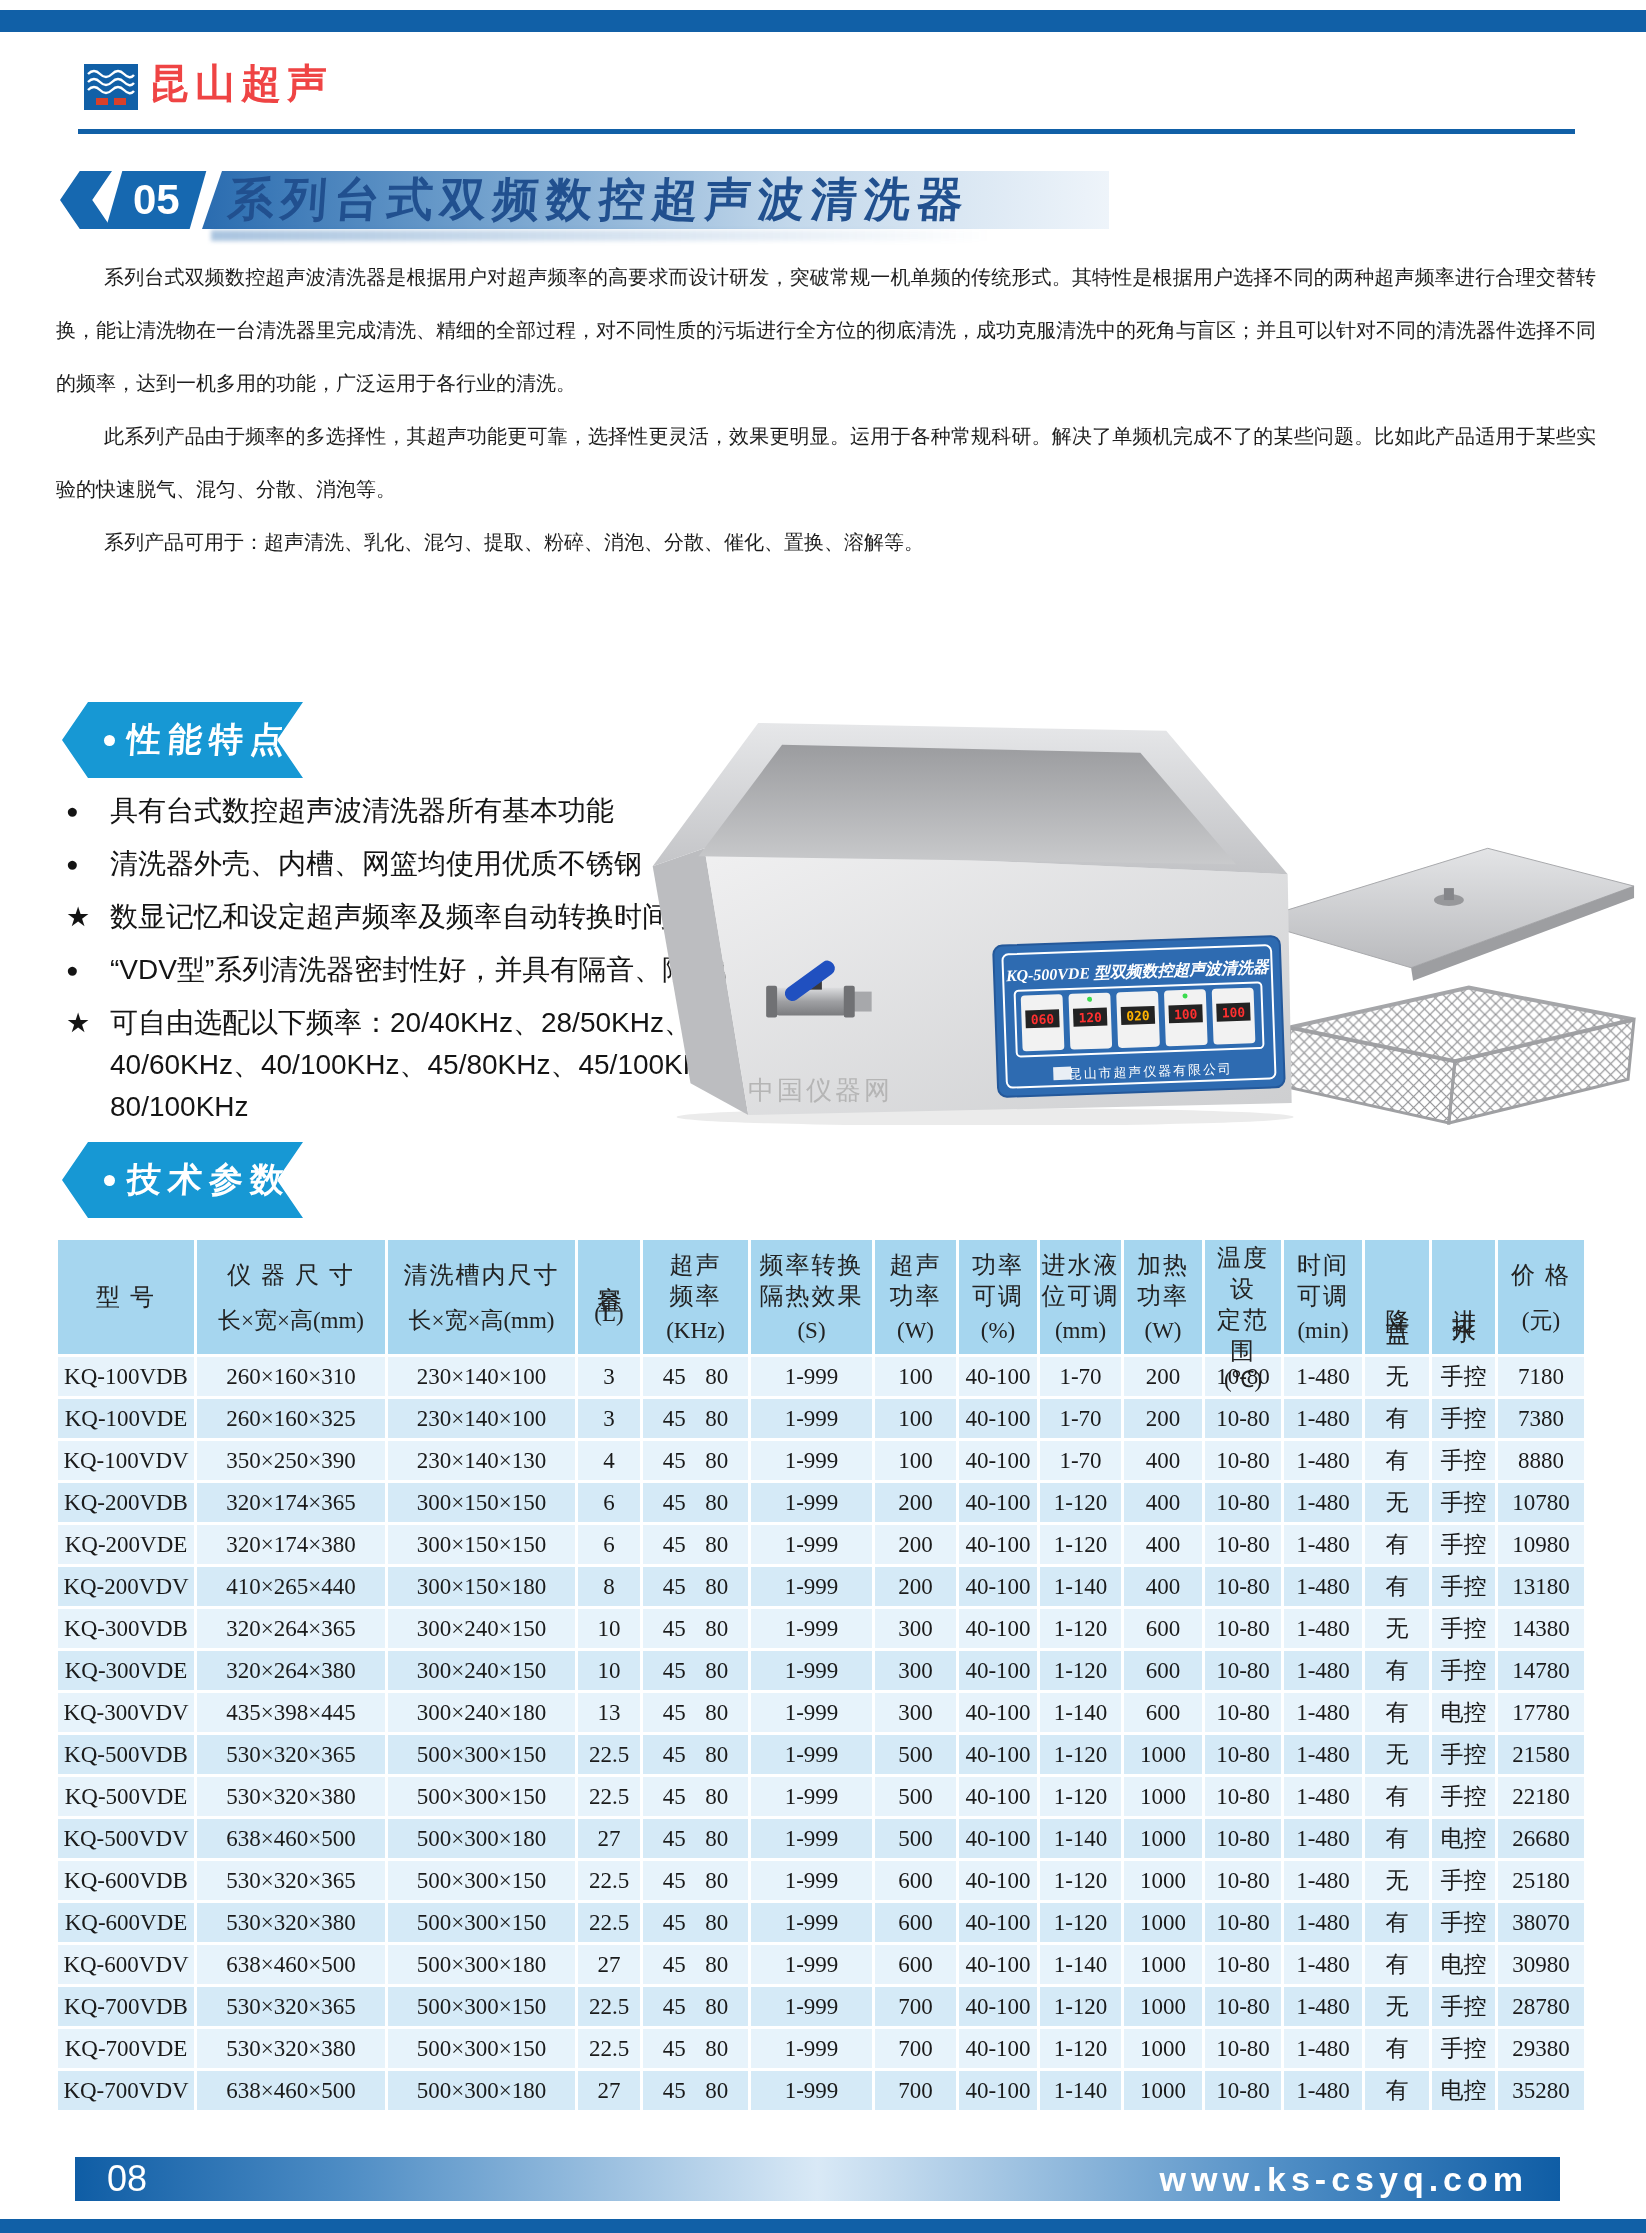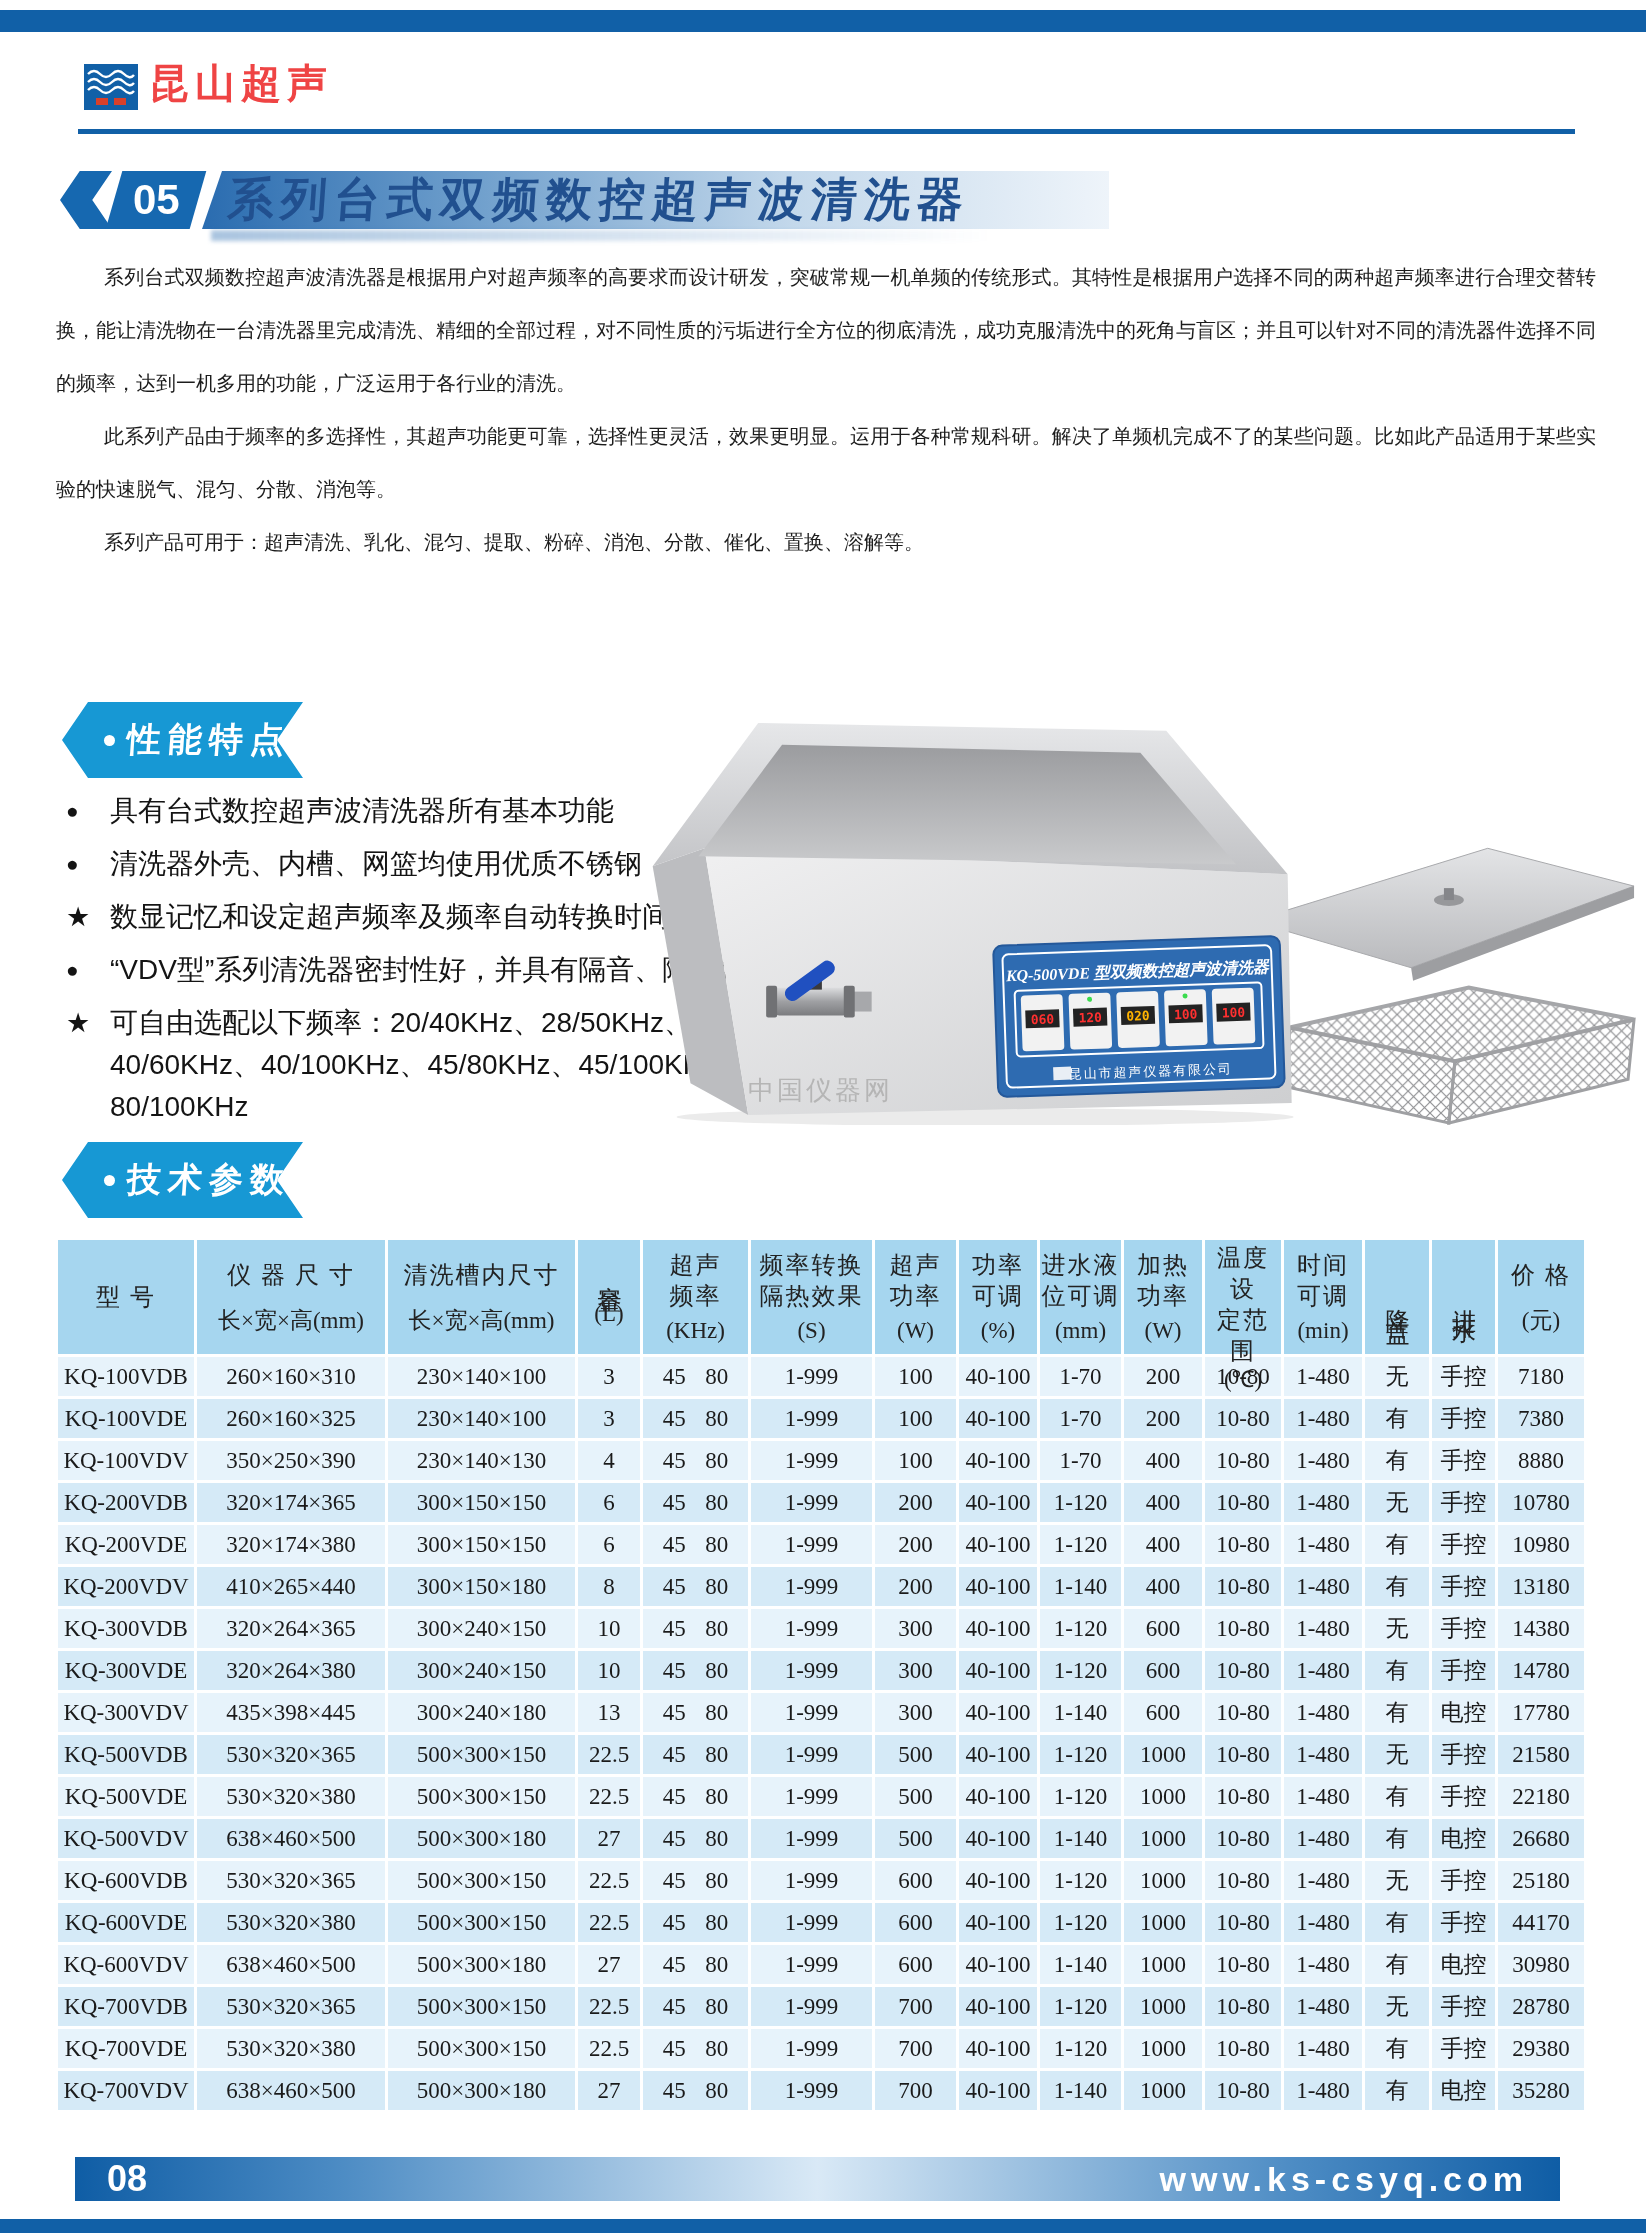--- a/index.html
+++ b/index.html
@@ -72,21 +72,21 @@
   .unit{line-height:26px;font-size:23px;}
   .vlabel{writing-mode:vertical-rl;text-orientation:upright;letter-spacing:5px;line-height:1.05;}
   .freq-pair{display:flex;justify-content:space-evenly;}
   .freq-pair span{display:inline-block;}
 
   
   .footer-bar{position:absolute;left:75px;top:2157px;width:1485px;height:44px;
               background:linear-gradient(90deg,#0f5da5 0%,#4d8cc4 18%,#d9e9f6 50%,#4d8cc4 82%,#0f5da5 100%);
               display:flex;align-items:center;justify-content:space-between;
               padding:0 32px;box-sizing:border-box;}
-  .page-num{font-size:36px;font-weight:bold;color:#fff;}
+  .page-num{font-size:36px;font-weight:normal;color:#fff;}
   .site{font-size:34px;font-weight:bold;color:#fff;letter-spacing:5px;}
 </style>
 </head>
 <body>
 
 <div class="page">
 
   <div class="topbar"></div>
 
   <div class="logo-box">
@@ -668,21 +668,21 @@
           </td>
           <td>1-999</td>
           <td>600</td>
           <td>40-100</td>
           <td>1-120</td>
           <td>1000</td>
           <td>10-80</td>
           <td>1-480</td>
           <td>有</td>
           <td>手控</td>
-          <td>44170</td>
+          <td>38070</td>
         </tr>
         <tr class="odd">
           <td>KQ-600VDV</td>
           <td>638×460×500</td>
           <td>500×300×180</td>
           <td>27</td>
           <td>
             <div class="freq-pair">
               <span>45</span>
               <span>80</span>

